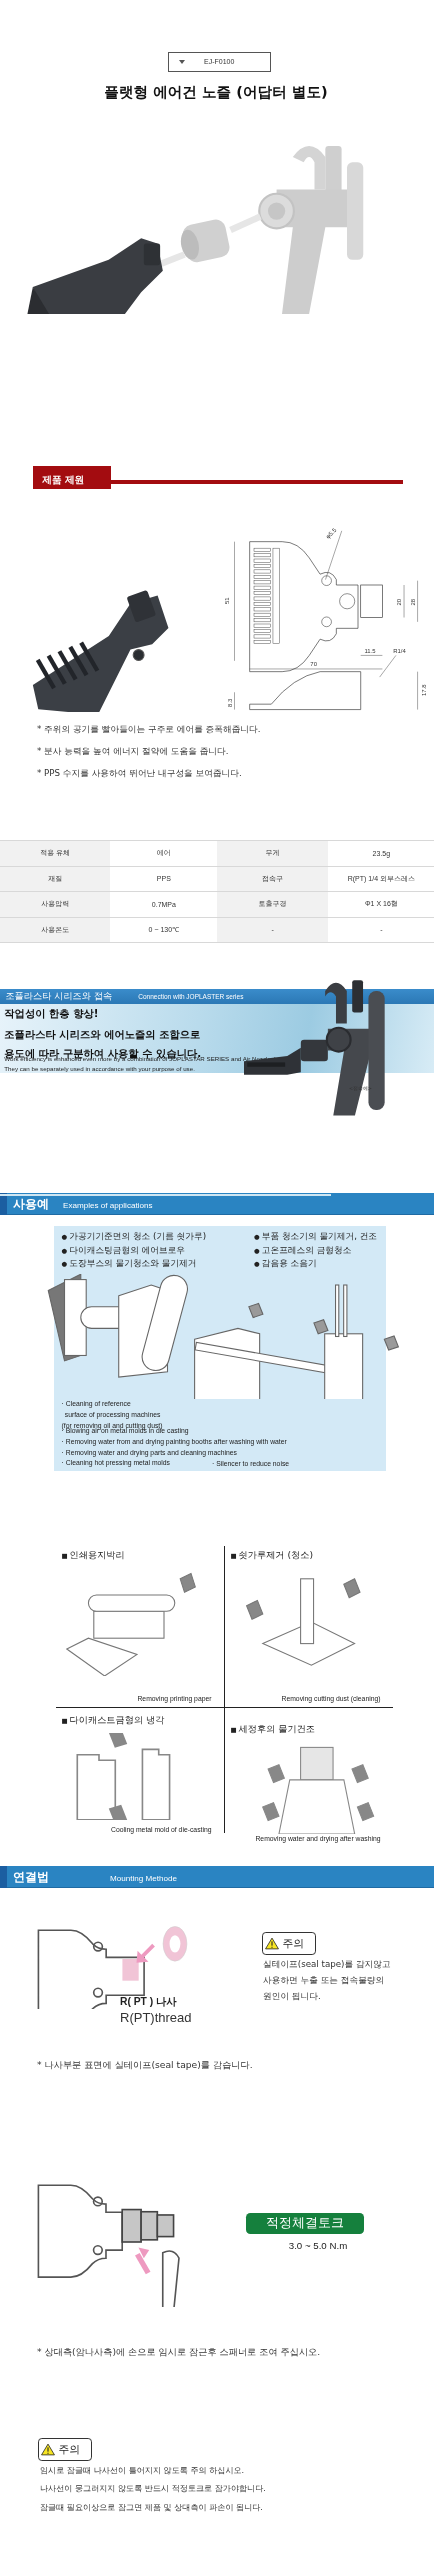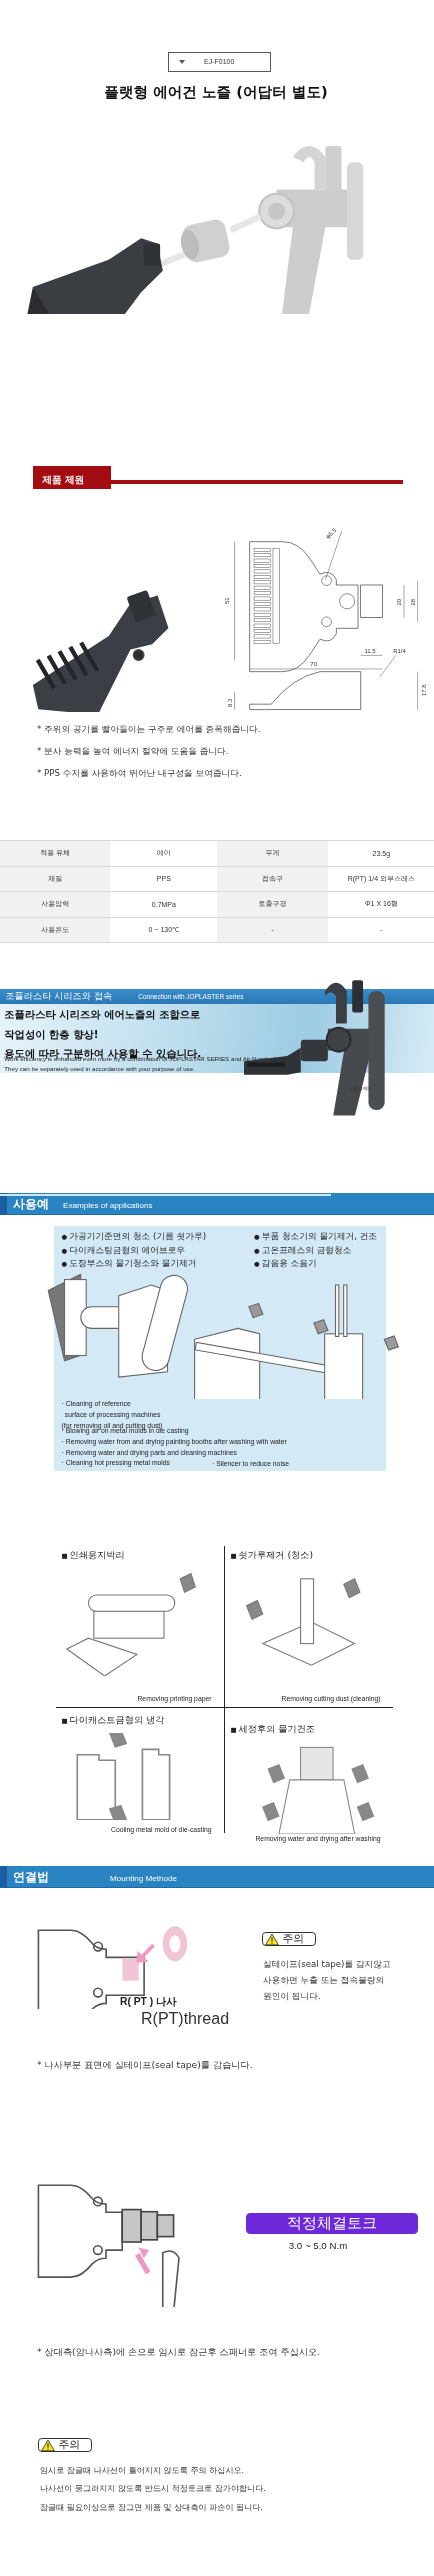--- a/index.html
+++ b/index.html
@@ -57,26 +57,26 @@
   
   .ex-grid { left: 56px; top: 1546px; width: 337px; height: 287px; }
   .ex-vline { position: absolute; left: 168px; top: 0; width: 0.5px; height: 287px; background: #222; }
   .ex-hline { position: absolute; left: 0; top: 161px; width: 337px; height: 0.5px; background: #222; }
   .ex-cell { position: absolute; width: 162px; height: 157px; }
   .ex-title { position: absolute; left: 5.4px; top: 3.2px; font-size: 9.2px; color: #222; }
   .ex-title::before { content: "■ "; font-size: 6.5px; color: #222; }
   .ex-cap { position: absolute; right: 6.5px; font-size: 6.8px; color: #222; font-family: "Liberation Sans", sans-serif; }
 
   
-  .caution { border: 0.8px solid #333; border-radius: 3.8px; width: 54px; height: 14px; display: flex; align-items: center; padding-left: 2.2px; background: #fff; }
+  .caution { border: 0.8px solid #333; border-radius: 3.8px; width: 54px; height: 23px; display: flex; align-items: center; padding-left: 2.2px; background: #fff; }
   .caution .warn { width: 14px; height: 13px; }
   .caution .t { font-size: 10.8px; margin-left: 3.2px; color: #222; }
   .mnt-caution-text { font-size: 8.7px; color: #333; line-height: 16.2px; }
   .star-note { font-size: 9.2px; color: #333; }
-  .torque-pill { left: 246px; top: 2213px; width: 172px; height: 20.6px; background: #6d28d9; border-radius: 4.3px; color: #fff; text-align: center; font-size: 15px; line-height: 20.6px; }
+  .torque-pill { left: 246px; top: 2213px; width: 118px; height: 20.6px; background: #15803d; border-radius: 4.3px; color: #fff; text-align: center; font-size: 13px; line-height: 20.6px; }
   .torque-val { left: 246px; top: 2240px; width: 144px; text-align: center; font-size: 9.7px; color: #222; font-family: "Liberation Sans", sans-serif; }
   .final-lines p { font-size: 8.1px; color: #333; line-height: 18.4px; }
 </style>
 </head>
 <body>
 
 <div class="abs model-select">
   <span class="tri"></span>
   <span class="lbl">EJ-F0100</span>
 </div>
@@ -200,22 +200,22 @@
     <td class="v">-</td>
   </tr>
 </tbody>
   </table>
 
 <div class="abs jop-bar">
   <span class="ko">조플라스타 시리즈와 접속</span>
   <span class="en">Connection with JOPLASTER series</span>
 </div>
 <div class="abs jop-body">
+  <div class="h">작업성이 한층 향상!</div>
   <div class="h h1">조플라스타 시리즈와 에어노즐의 조합으로</div>
-  <div class="h">작업성이 한층 향상!</div>
   <div class="h">용도에 따라 구분하여 사용할 수 있습니다.</div>
 </div>
 <div class="abs" style="left:0;top:1054px;width:325px;">
   <div class="jop-body-e" style="font-size:6.2px;font-family:'Liberation Sans',sans-serif;padding-left:4.3px;line-height:9.7px;color:#222;">Work efficiency is enhanced even more by a combination of JOPLASTAR SERIES and Air Nozzles!</div>
   <div style="font-size:6.2px;font-family:'Liberation Sans',sans-serif;padding-left:4.3px;line-height:9.7px;color:#222;">They can be separately used in accordance with your purpose of use.</div>
 </div>
 <svg class="abs jop-gun" viewBox="0 0 353 260">
   <path d="M0 150 l80 -10 l25 -15 l0 45 l-25 5 l-80 0 z" fill="#2f3237"></path>
   <g fill="#1d1f22">
       <rect x="6" y="152" width="70" height="8"></rect>
@@ -338,21 +338,21 @@
 <svg class="abs" style="left:32.5px;top:1922px;" width="168" height="87" viewBox="0 0 310 160">
   <path d="M10 15 h60 q20 0 40 25 q10 10 25 10 v15 h70 v70 h-70 v15 q-15 0 -25 10 q-20 25 -40 25 h-60 z" fill="none" stroke="#555" stroke-width="3"></path>
   <circle cx="120" cy="45" r="8" fill="none" stroke="#555" stroke-width="3"></circle>
   <circle cx="120" cy="130" r="8" fill="none" stroke="#555" stroke-width="3"></circle>
   <rect x="165" y="68" width="30" height="40" fill="#f1c4d6"></rect>
   <path d="M200 60 l20 -20 l5 5 l-20 20 l8 8 l-22 2 l2 -22 z" fill="#ee9ac0"></path>
   <ellipse cx="262" cy="40" rx="22" ry="32" fill="#f1c4d6" stroke="#ccc"></ellipse>
   <ellipse cx="262" cy="40" rx="10" ry="16" fill="#fff"></ellipse>
 </svg>
 <div class="abs" style="left:120px;top:1995px;font-size:10.3px;font-weight:bold;color:#222;font-family:'Liberation Sans',sans-serif;">R( PT ) 나사</div>
-<div class="abs" style="left:120px;top:2010px;font-size:16px;color:#333;font-family:'Liberation Sans',sans-serif;margin-left:21px;">R(PT)thread</div>
+<div class="abs" style="left:120px;top:2010px;font-size:13px;color:#333;font-family:'Liberation Sans',sans-serif;">R(PT)thread</div>
 
 <div class="abs caution" style="left:262px;top:1932px;">
   <svg class="warn" viewBox="0 0 26 24">
     <path d="M13 2 L25 22 H1 Z" fill="#f7e523" stroke="#222" stroke-width="1.5"></path>
     <rect x="12" y="8" width="2" height="8" fill="#222"></rect>
     <rect x="12" y="18" width="2" height="2" fill="#222"></rect>
   </svg>
   <span class="t">주의</span>
 </div>
 <div class="abs mnt-caution-text" style="left:263px;top:1956px;">

